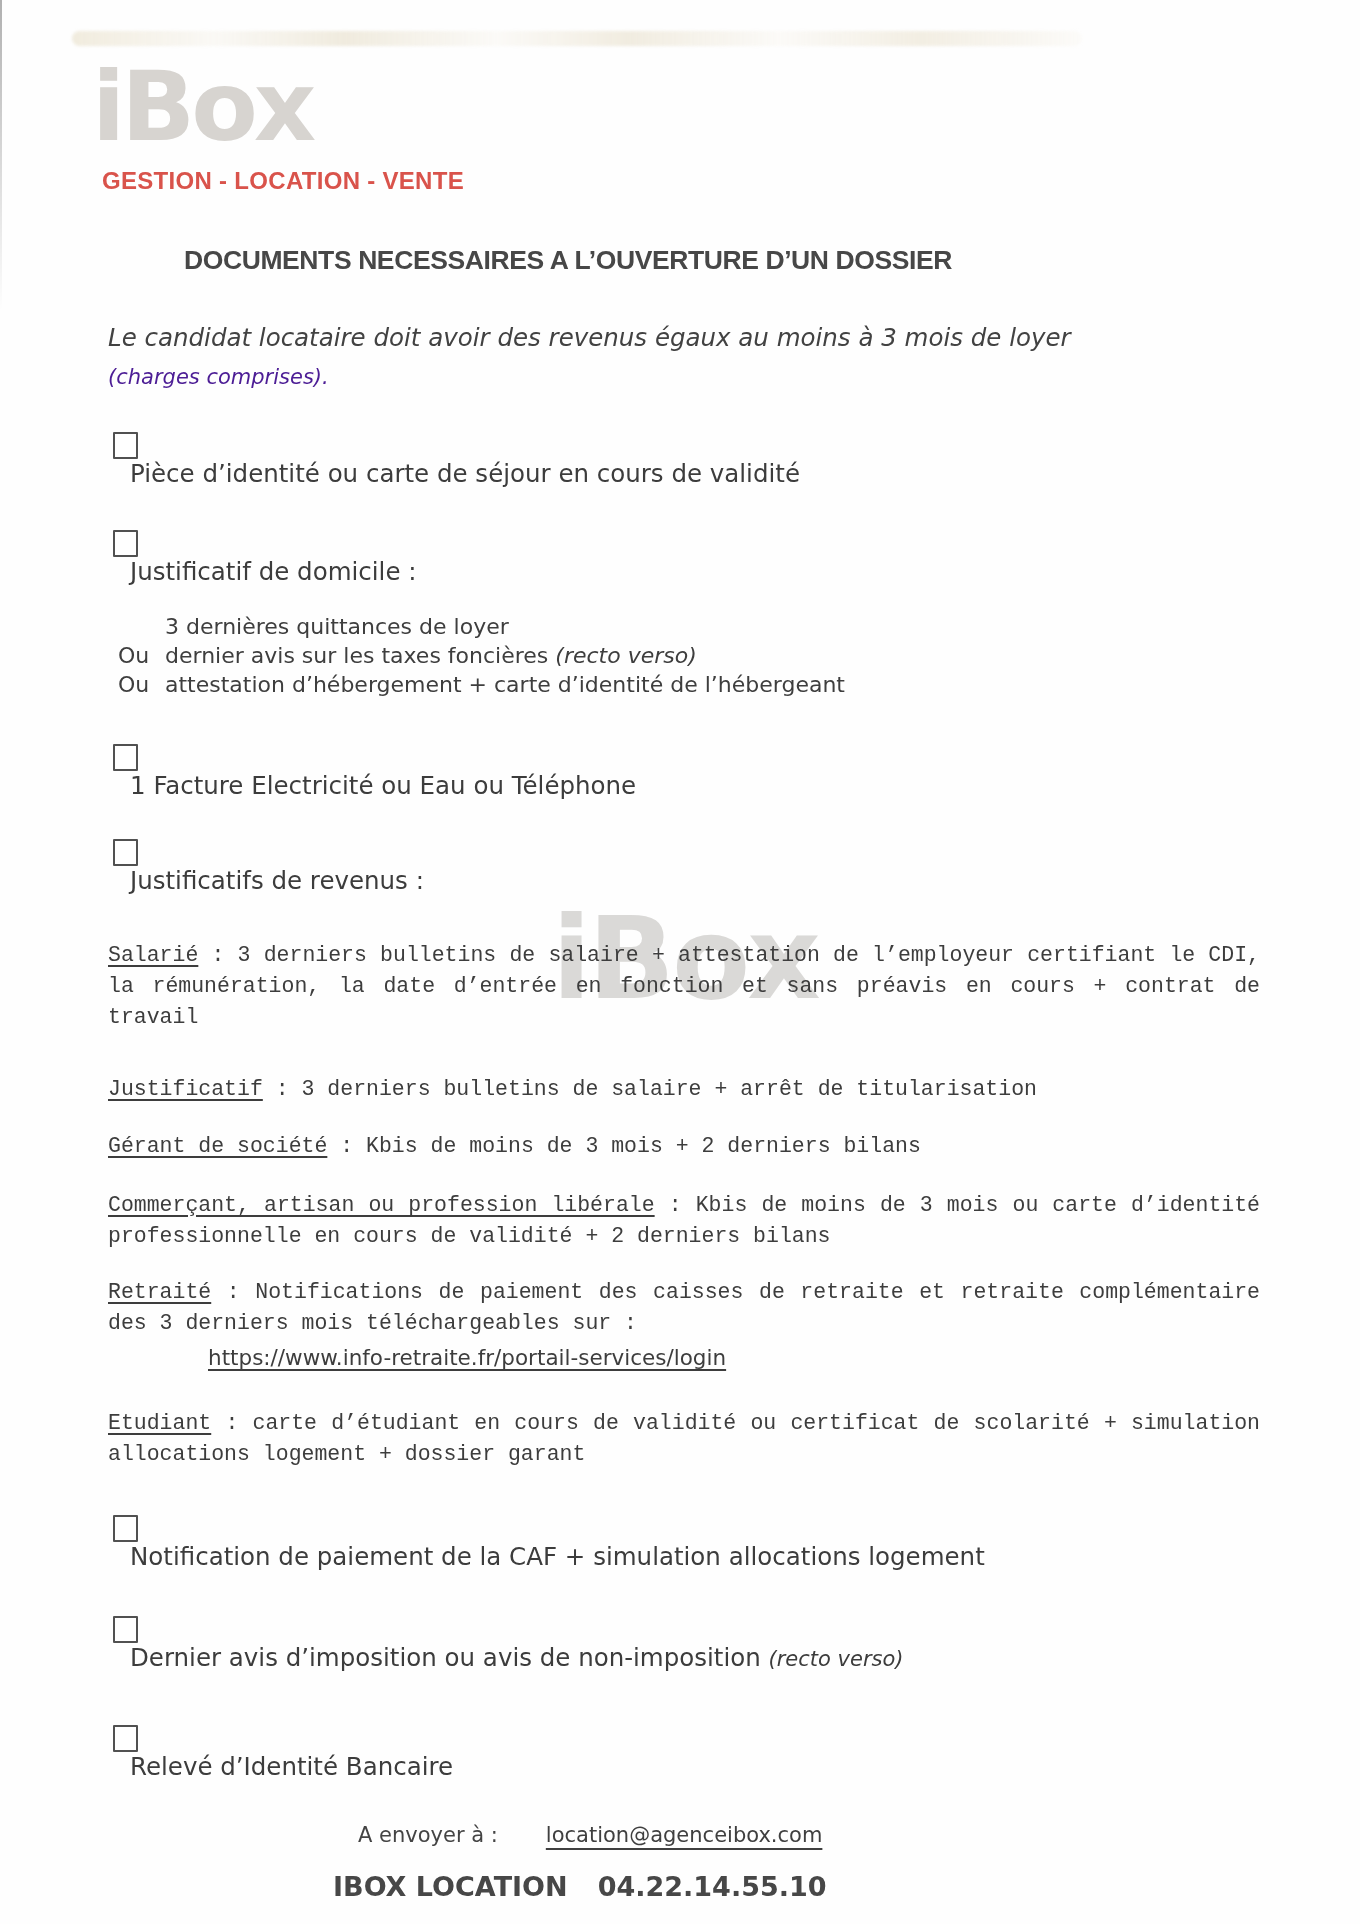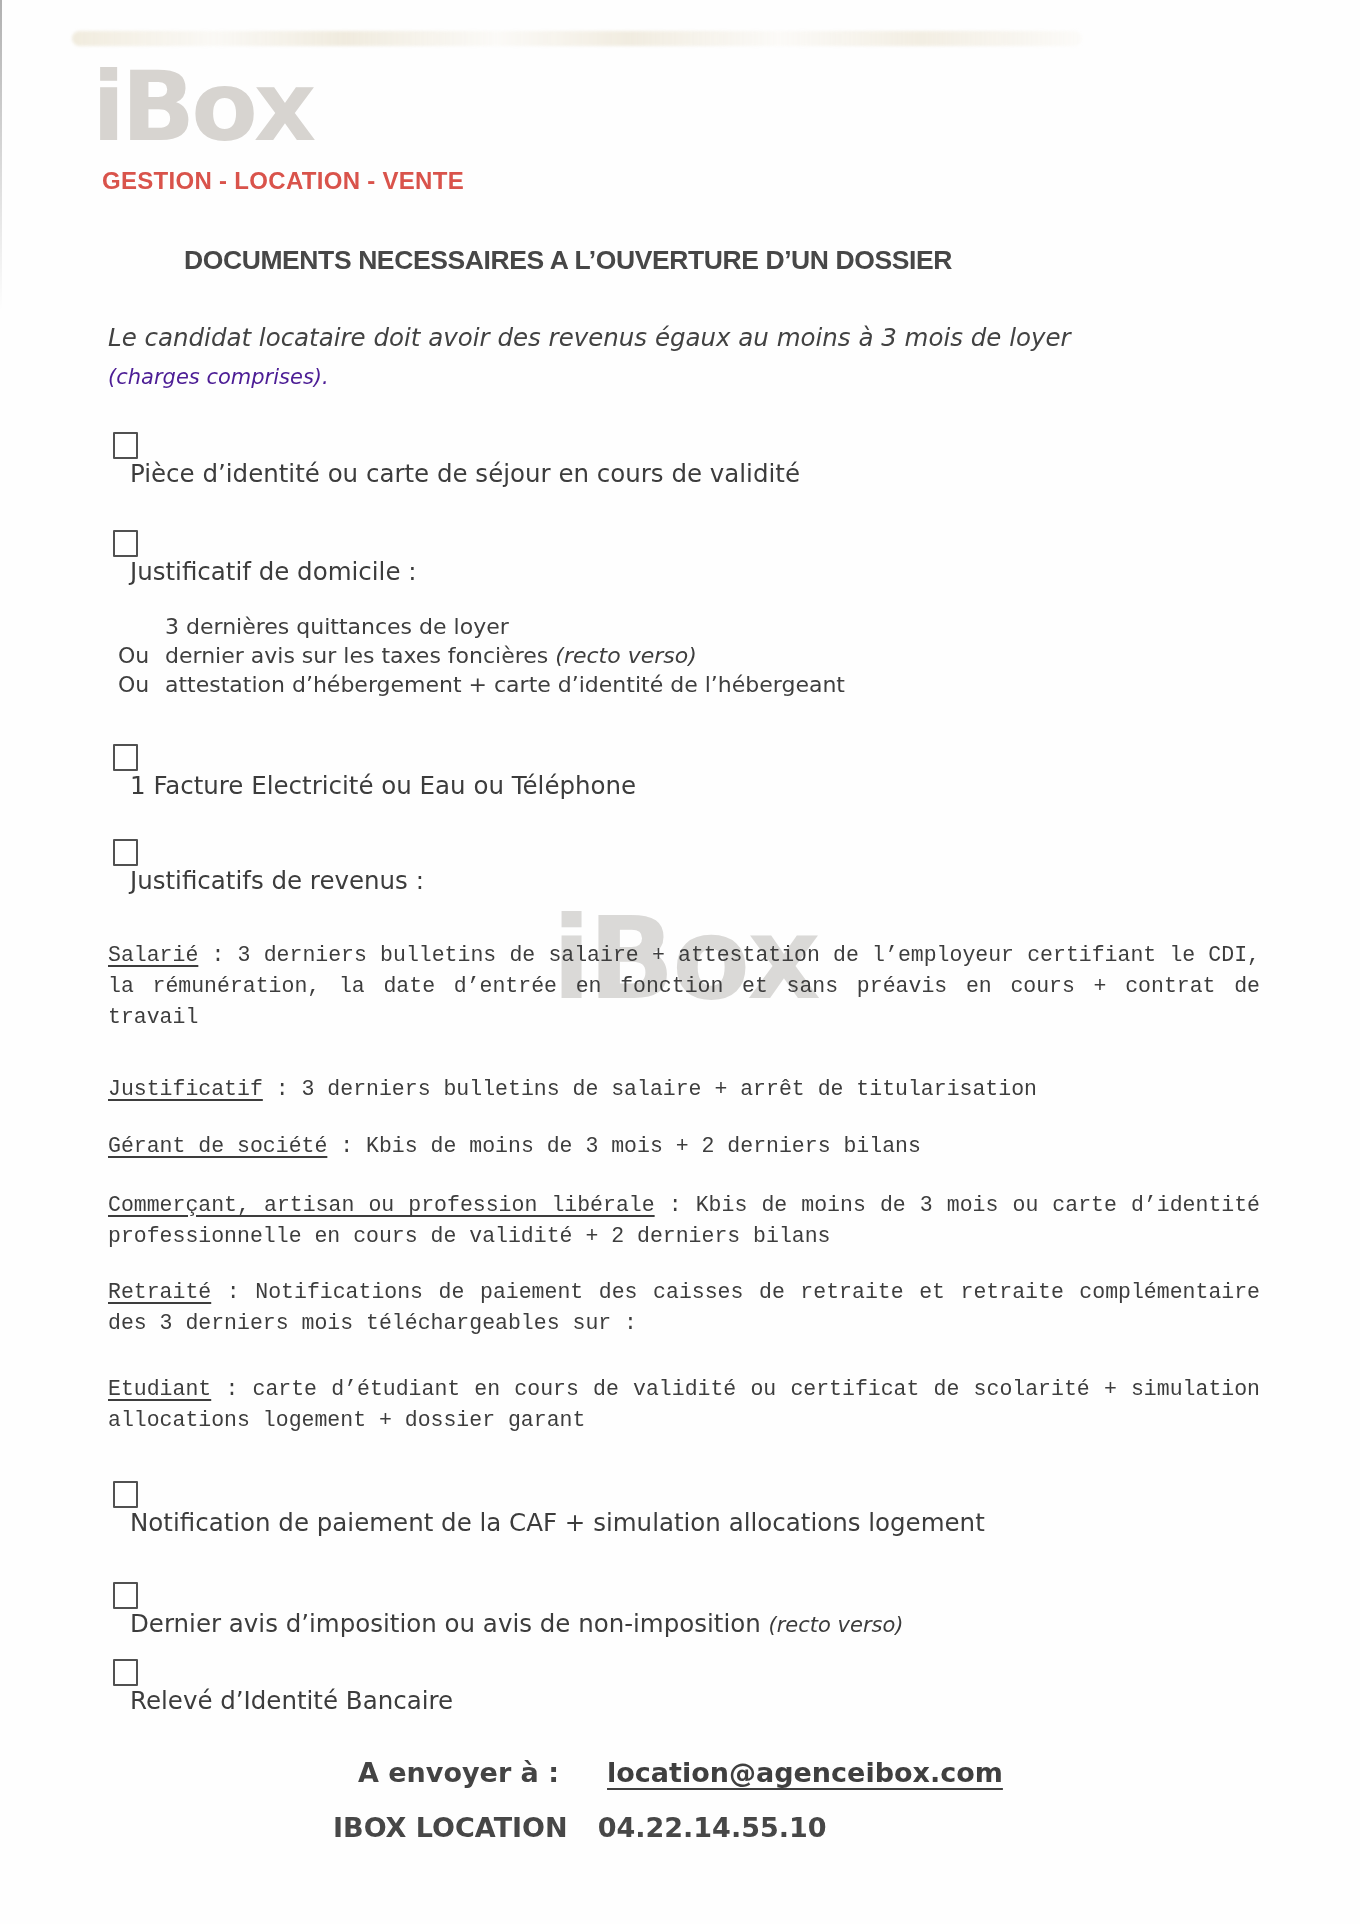--- a/index.html
+++ b/index.html
@@ -63,41 +63,41 @@
   .chk-row { display: flex; align-items: flex-start; margin-left: 5px; flex-direction: column; }
   .chk {
     flex: none; width: 25px; height: 27px; margin-top: 1px;
     border: 2px solid #515151; border-radius: 1px; background: #fff;
     box-sizing: border-box;
   }
   .chk-label { margin-left: 17px; font-size: 24.5px; color: #3c3c3c; }
   .small-it { font-size: 21px; font-style: italic; }
 
   .mt-42 { margin-top: 42px; }
-  .mt-36 { margin-top: 20px; }
+  .mt-36 { margin-top: 52px; }
   .mt-44 { margin-top: 44px; }
 
   .options { margin: 26px 0 0 10px; font-size: 22px; color: #3e3e3e; }
   .opt-row { display: flex; line-height: 29px; }
   .opt-prefix { flex: none; width: 47px; }
   .opt-text { }
   .opt-suffix { font-style: italic; }
 
   .para {
     font-size: 21.5px; line-height: 31px; color: #3d3d3d;
     text-align: justify; margin: 0; font-family: Liberation Mono, monospace;
   }
   .term { text-decoration: underline; text-underline-offset: 4px; }
   .sep, .gap-space { white-space: pre; }
   .link-row { margin: 3px 0 0 100px; font-size: 21.5px; line-height: 31px; }
   .doc-link { color: #3d3d3d; text-decoration: underline; text-underline-offset: 4px; cursor: pointer; }
 
   .send-row {
     margin: 42px 0 0 250px; display: flex; align-items: baseline;
-    font-size: 27px; font-weight: 700; color: #444;
+    font-size: 21px; font-weight: 400; color: #444;
   }
   .send-label { }
   .send-email {
     margin-left: 48px; color: #3f3f3f;
     text-decoration: underline; text-underline-offset: 6px;
     text-decoration-thickness: 2px; cursor: pointer;
   }
   .contact-row {
     margin: 24px 0 0 225px; display: flex; align-items: baseline;
     font-size: 27px; font-weight: 700; color: #474747; text-align: center;
@@ -166,20 +166,23 @@
 
     <p class="para" style="margin-top:45px"><span class="term">Salarié</span><span class="sep"> : </span><span>3 derniers bulletins de salaire + attestation de l’employeur certifiant le CDI, la rémunération, la date d’entrée en fonction et sans préavis en cours + contrat de travail</span></p>
 
     <p class="para" style="margin-top:41px; text-align:left"><span class="term">Justificatif</span><span class="sep"> : </span><span>3 derniers bulletins de salaire + arrêt de titularisation</span></p>
 
     <p class="para" style="margin-top:26px; text-align:left"><span class="term">Gérant de société</span><span class="sep"> : </span><span>Kbis de moins de 3 mois + 2 derniers bilans</span></p>
 
     <p class="para" style="margin-top:28px"><span class="term">Commerçant, artisan ou profession libérale</span><span class="sep"> : </span><span>Kbis de moins de 3 mois ou carte d’identité professionnelle en cours de validité + 2 derniers bilans</span></p>
 
     <p class="para" style="margin-top:25px"><span class="term">Retraité</span><span class="sep"> : </span><span>Notifications de paiement des caisses de retraite et retraite complémentaire des 3 derniers mois téléchargeables sur :</span></p>
+    <div class="link-row">
+      <a class="doc-link">https://www.info-retraite.fr/portail-services/login</a>
+    </div>
 
     <p class="para" style="margin-top:35px"><span class="term">Etudiant</span><span class="sep"> : </span><span>carte d’étudiant en cours de validité ou certificat de scolarité + simulation allocations logement + dossier garant</span></p>
 
     <div class="chk-row mt-44">
       <span class="chk"></span>
       <span class="chk-label">Notification de paiement de la CAF + simulation allocations logement</span>
     </div>
 
     <div class="chk-row mt-44">
       <span class="chk"></span>

